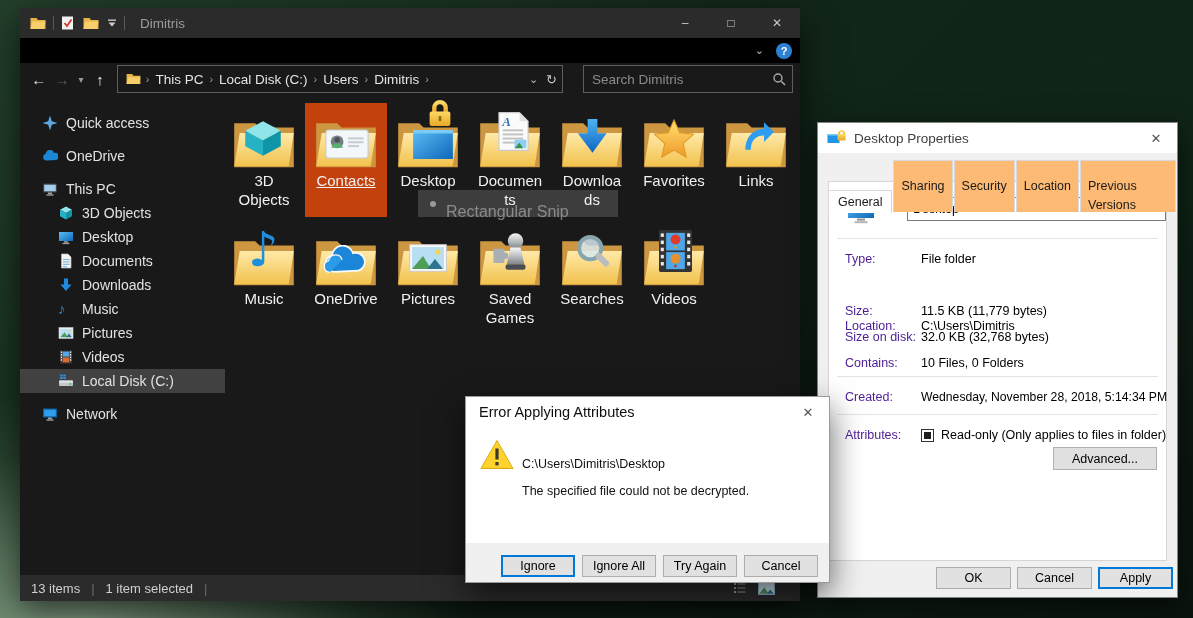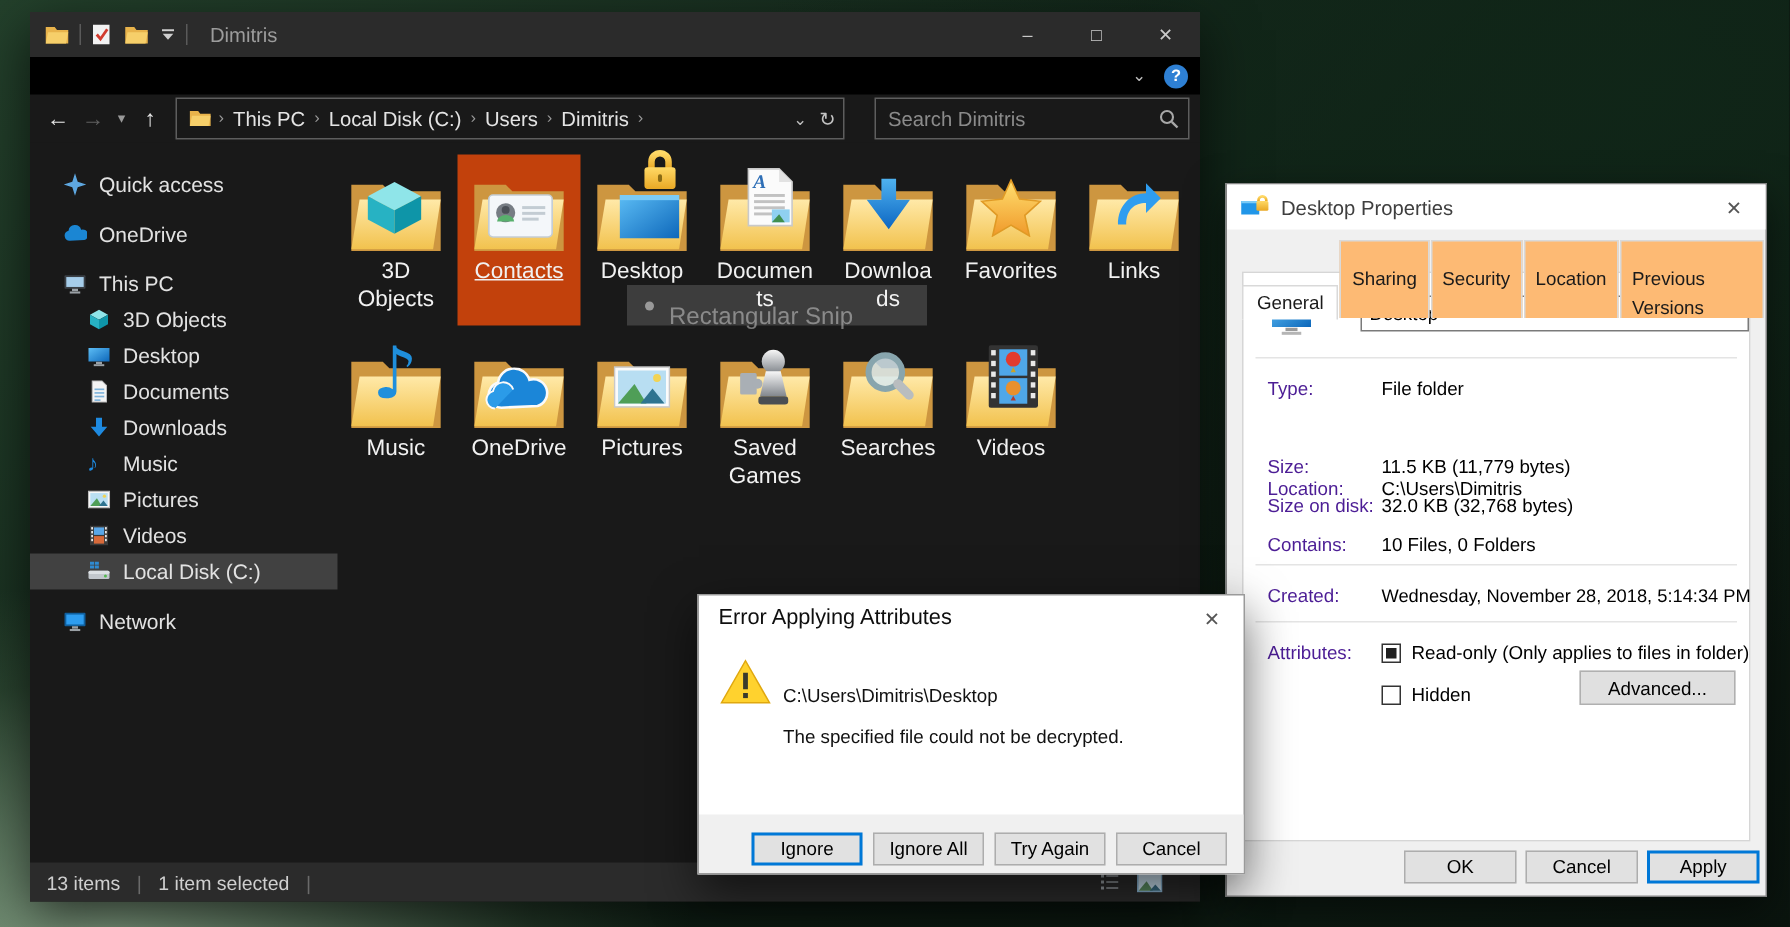--- a/index.html
+++ b/index.html
@@ -642,23 +642,20 @@
           <div class="prow" style="top: 174px;"><span class="plabel">Contains:</span><span class="pval">10 Files, 0 Folders</span></div>
         </div>
       <div class="pdiv" style="top:194px"></div>
       <div class="prow" style="top:208px">
         <span class="plabel">Created:</span><span class="pval" style="font-size:12.2px">Wednesday, November 28, 2018, 5:14:34 PM</span>
       </div>
       <div class="pdiv" style="top:232px"></div>
       <div class="prow" style="top:246px">
         <span class="plabel">Attributes:</span><span class="cb mixed"></span><span>Read-only (Only applies to files in folder)</span>
       </div>
-      <div class="prow" style="top:274px">
-        <span class="plabel"></span><span class="cb"></span><span>Hidden</span>
-      </div>
       <button class="advbtn">Advanced...</button>
     </div>
     <div class="pfoot">
         <button class="pbtn" style="left: 118px; top: 8px;">OK</button>
         <button class="pbtn" style="left: 199px; top: 8px;">Cancel</button>
         <button class="pbtn focusblue" style="left: 280px; top: 8px;">Apply</button>
       </div>
   </div>
 
   <div class="errdlg">

